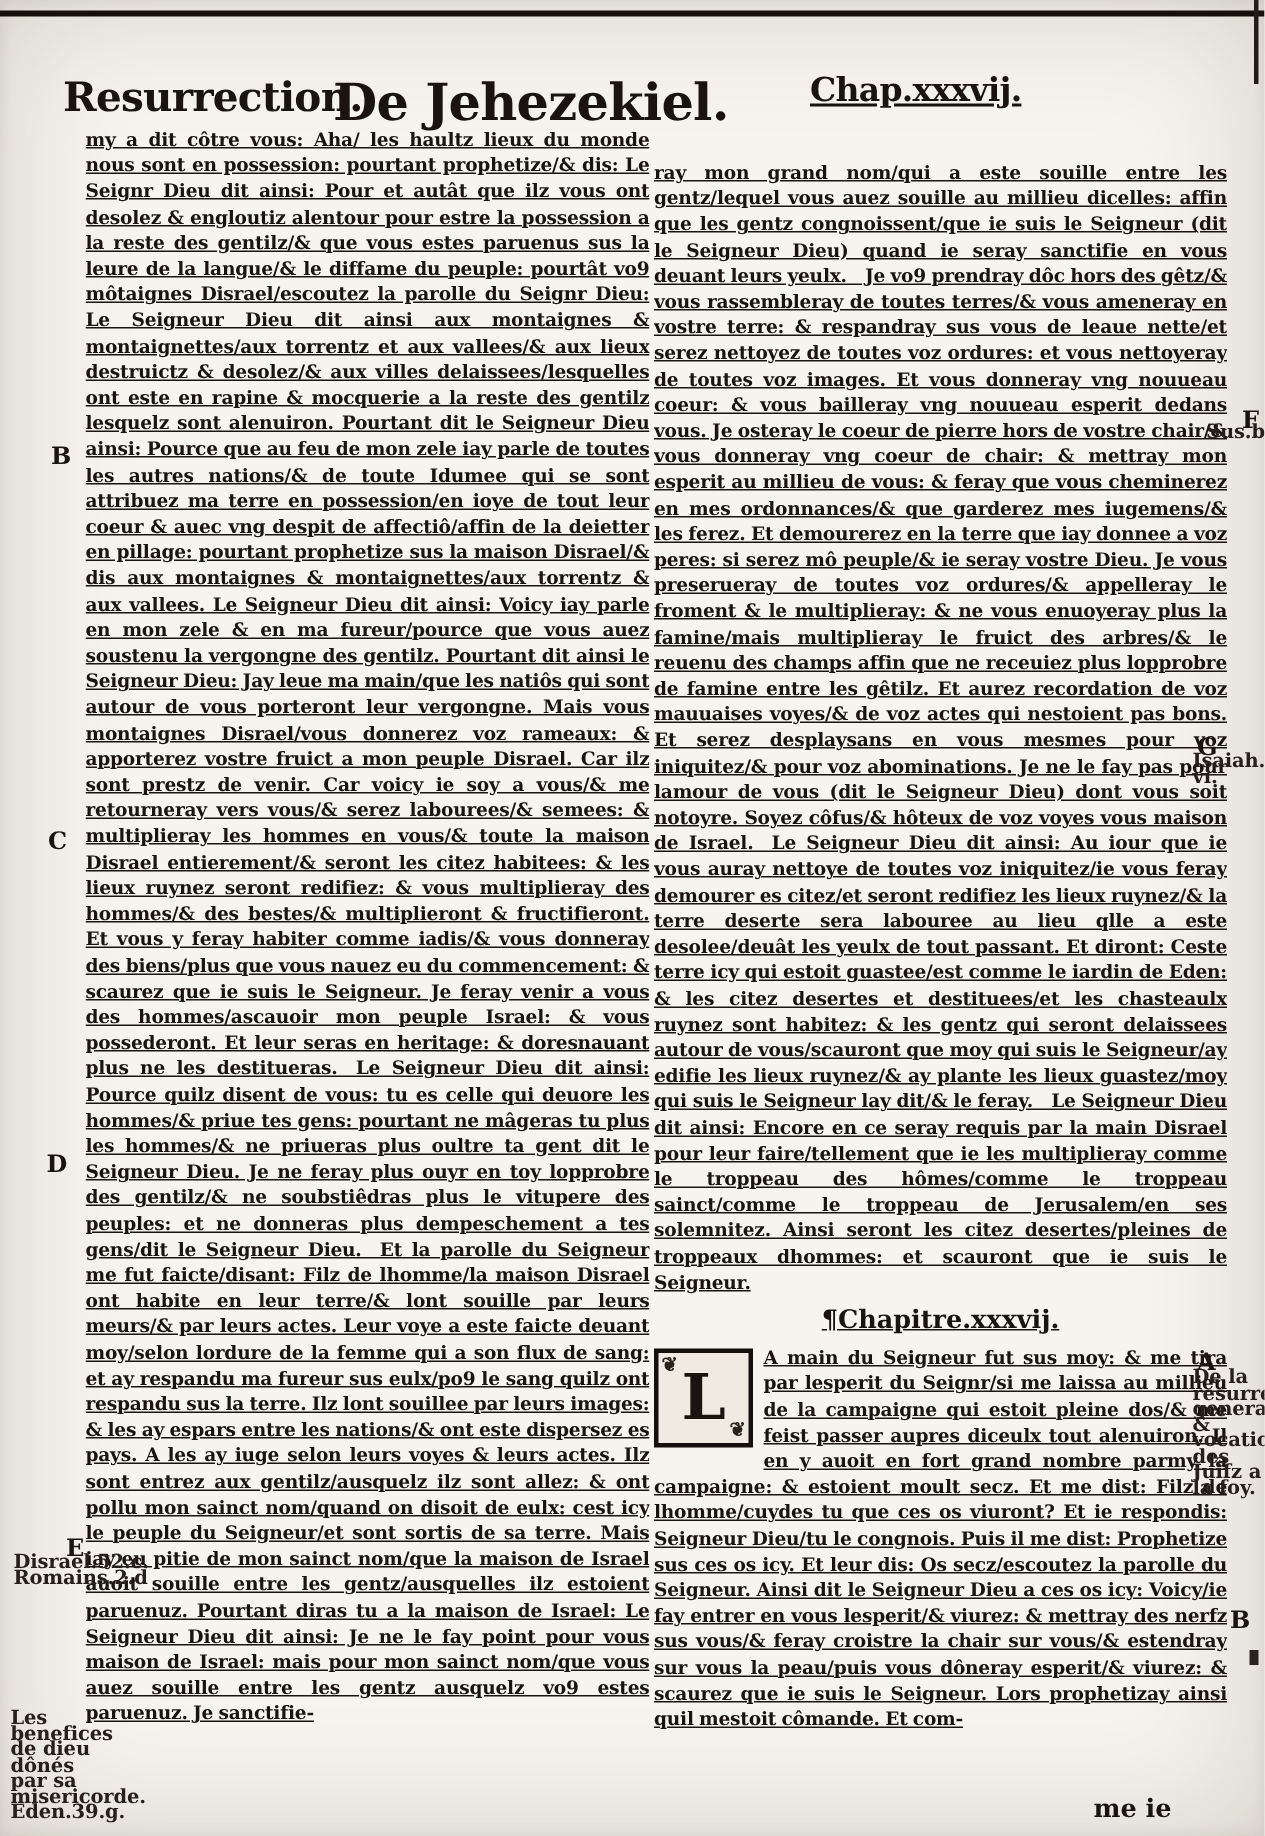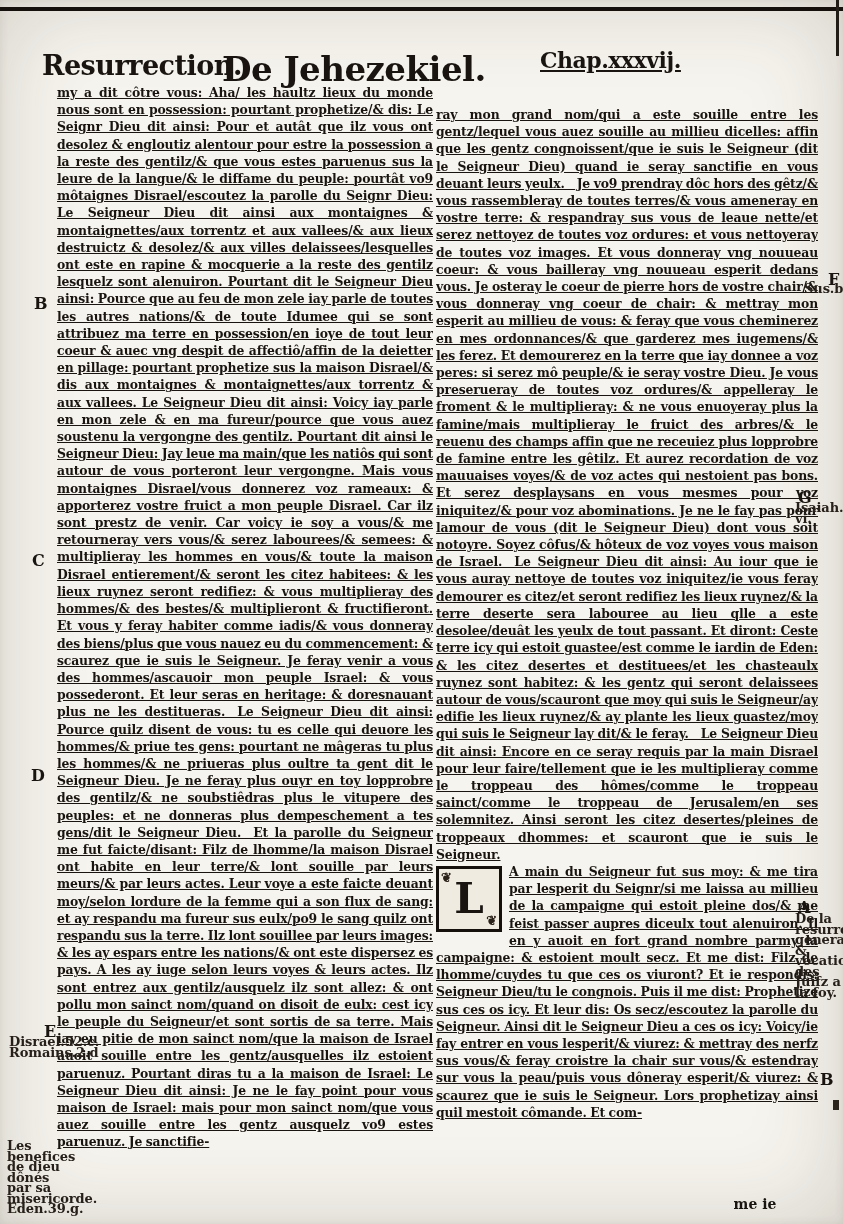--- a/index.html
+++ b/index.html
@@ -35,21 +35,21 @@
     float:left;width:60px;height:60px;margin:3px 7px 2px 0;
     border:3px solid #15100c;background:#efebe0;position:relative;
     display:flex;align-items:center;justify-content:center;
   }
   .drop-cap .letter{font-size:42px;font-weight:700;line-height:1;}
   .drop-cap .vine{position:absolute;font-size:13px;color:#2a2118;}
   .drop-cap .vine.tl{top:0;left:2px;}
   .drop-cap .vine.br{bottom:0;right:2px;}
   .catchword{
     position:absolute;left:700px;top:1196px;width:110px;
-    font-size:14px;font-weight:700;text-align:center;
+    font-size:17px;font-weight:700;text-align:center;
   }
   .margin-letter{
     position:absolute;font-size:16px;font-weight:700;
   }
   .ml-b{left:34px;top:294px;}
   .ml-c{left:32px;top:551px;}
   .ml-d{left:31px;top:766px;}
   .ml-e{left:44px;top:1022px;}
   .ml-f{left:828px;top:270px;}
   .ml-g{left:798px;top:488px;}
@@ -74,20 +74,21 @@
 <div class="edge-dot-1"></div>
 
 <div class="rh rh-left">Resurrection.</div>
 <div class="rh rh-center">De Jehezekiel.</div>
 <div class="rh rh-right">Chap.xxxvij.</div>
 
 <div class="col col-left">my a dit côtre vous: Aha/ les haultz lieux du monde nous sont en possession: pourtant prophetize/&amp; dis: Le Seignr Dieu dit ainsi: Pour et autât que ilz vous ont desolez &amp; engloutiz alentour pour estre la possession a la reste des gentilz/&amp; que vous estes paruenus sus la leure de la langue/&amp; le diffame du peuple: pourtât vo9 môtaignes Disrael/escoutez la parolle du Seignr Dieu: Le Seigneur Dieu dit ainsi aux montaignes &amp; montaignettes/aux torrentz et aux vallees/&amp; aux lieux destruictz &amp; desolez/&amp; aux villes delaissees/lesquelles ont este en rapine &amp; mocquerie a la reste des gentilz lesquelz sont alenuiron. Pourtant dit le Seigneur Dieu ainsi: Pource que au feu de mon zele iay parle de toutes les autres nations/&amp; de toute Idumee qui se sont attribuez ma terre en possession/en ioye de tout leur coeur &amp; auec vng despit de affectiô/affin de la deietter en pillage: pourtant prophetize sus la maison Disrael/&amp; dis aux montaignes &amp; montaignettes/aux torrentz &amp; aux vallees. Le Seigneur Dieu dit ainsi: Voicy iay parle en mon zele &amp; en ma fureur/pource que vous auez soustenu la vergongne des gentilz. Pourtant dit ainsi le Seigneur Dieu: Jay leue ma main/que les natiôs qui sont autour de vous porteront leur vergongne. Mais vous montaignes Disrael/vous donnerez voz rameaux: &amp; apporterez vostre fruict a mon peuple Disrael. Car ilz sont prestz de venir. Car voicy ie soy a vous/&amp; me retourneray vers vous/&amp; serez labourees/&amp; semees: &amp; multiplieray les hommes en vous/&amp; toute la maison Disrael entierement/&amp; seront les citez habitees: &amp; les lieux ruynez seront redifiez: &amp; vous multiplieray des hommes/&amp; des bestes/&amp; multiplieront &amp; fructifieront. Et vous y feray habiter comme iadis/&amp; vous donneray des biens/plus que vous nauez eu du commencement: &amp; scaurez que ie suis le Seigneur. Je feray venir a vous des hommes/ascauoir mon peuple Israel: &amp; vous possederont. Et leur seras en heritage: &amp; doresnauant plus ne les destitueras.  Le Seigneur Dieu dit ainsi: Pource quilz disent de vous: tu es celle qui deuore les hommes/&amp; priue tes gens: pourtant ne mâgeras tu plus les hommes/&amp; ne priueras plus oultre ta gent dit le Seigneur Dieu. Je ne feray plus ouyr en toy lopprobre des gentilz/&amp; ne soubstiêdras plus le vitupere des peuples: et ne donneras plus dempeschement a tes gens/dit le Seigneur Dieu.  Et la parolle du Seigneur me fut faicte/disant: Filz de lhomme/la maison Disrael ont habite en leur terre/&amp; lont souille par leurs meurs/&amp; par leurs actes. Leur voye a este faicte deuant moy/selon lordure de la femme qui a son flux de sang: et ay respandu ma fureur sus eulx/po9 le sang quilz ont respandu sus la terre. Ilz lont souillee par leurs images: &amp; les ay espars entre les nations/&amp; ont este dispersez es pays. A les ay iuge selon leurs voyes &amp; leurs actes. Ilz sont entrez aux gentilz/ausquelz ilz sont allez: &amp; ont pollu mon sainct nom/quand on disoit de eulx: cest icy le peuple du Seigneur/et sont sortis de sa terre. Mais iay eu pitie de mon sainct nom/que la maison de Israel auoit souille entre les gentz/ausquelles ilz estoient paruenuz. Pourtant diras tu a la maison de Israel: Le Seigneur Dieu dit ainsi: Je ne le fay point pour vous maison de Israel: mais pour mon sainct nom/que vous auez souille entre les gentz ausquelz vo9 estes paruenuz. Je sanctifie-</div>
 
 <div class="col col-right">
   <span>ray mon grand nom/qui a este souille entre les gentz/lequel vous auez souille au millieu dicelles: affin que les gentz congnoissent/que ie suis le Seigneur (dit le Seigneur Dieu) quand ie seray sanctifie en vous deuant leurs yeulx.  Je vo9 prendray dôc hors des gêtz/&amp; vous rassembleray de toutes terres/&amp; vous ameneray en vostre terre: &amp; respandray sus vous de leaue nette/et serez nettoyez de toutes voz ordures: et vous nettoyeray de toutes voz images. Et vous donneray vng nouueau coeur: &amp; vous bailleray vng nouueau esperit dedans vous. Je osteray le coeur de pierre hors de vostre chair/&amp; vous donneray vng coeur de chair: &amp; mettray mon esperit au millieu de vous: &amp; feray que vous cheminerez en mes ordonnances/&amp; que garderez mes iugemens/&amp; les ferez. Et demourerez en la terre que iay donnee a voz peres: si serez mô peuple/&amp; ie seray vostre Dieu. Je vous preserueray de toutes voz ordures/&amp; appelleray le froment &amp; le multiplieray: &amp; ne vous enuoyeray plus la famine/mais multiplieray le fruict des arbres/&amp; le reuenu des champs affin que ne receuiez plus lopprobre de famine entre les gêtilz. Et aurez recordation de voz mauuaises voyes/&amp; de voz actes qui nestoient pas bons. Et serez desplaysans en vous mesmes pour voz iniquitez/&amp; pour voz abominations. Je ne le fay pas pour lamour de vous (dit le Seigneur Dieu) dont vous soit notoyre. Soyez côfus/&amp; hôteux de voz voyes vous maison de Israel.  Le Seigneur Dieu dit ainsi: Au iour que ie vous auray nettoye de toutes voz iniquitez/ie vous feray demourer es citez/et seront redifiez les lieux ruynez/&amp; la terre deserte sera labouree au lieu qlle a este desolee/deuât les yeulx de tout passant. Et diront: Ceste terre icy qui estoit guastee/est comme le iardin de Eden: &amp; les citez desertes et destituees/et les chasteaulx ruynez sont habitez: &amp; les gentz qui seront delaissees autour de vous/scauront que moy qui suis le Seigneur/ay edifie les lieux ruynez/&amp; ay plante les lieux guastez/moy qui suis le Seigneur lay dit/&amp; le feray.  Le Seigneur Dieu dit ainsi: Encore en ce seray requis par la main Disrael pour leur faire/tellement que ie les multiplieray comme le troppeau des hômes/comme le troppeau sainct/comme le troppeau de Jerusalem/en ses solemnitez. Ainsi seront les citez desertes/pleines de troppeaux dhommes: et scauront que ie suis le Seigneur.</span>
+  <div class="chapter-heading">¶Chapitre.xxxvij.</div>
   <div>
     <span class="drop-cap">
       <span class="vine tl">❦</span>
       <span class="letter">L</span>
       <span class="vine br">❦</span>
     </span>
     <span>A main du Seigneur fut sus moy: &amp; me tira par lesperit du Seignr/si me laissa au millieu de la campaigne qui estoit pleine dos/&amp; me feist passer aupres diceulx tout alenuiron. Il en y auoit en fort grand nombre parmy la campaigne: &amp; estoient moult secz. Et me dist: Filz de lhomme/cuydes tu que ces os viuront? Et ie respondis: Seigneur Dieu/tu le congnois. Puis il me dist: Prophetize sus ces os icy. Et leur dis: Os secz/escoutez la parolle du Seigneur. Ainsi dit le Seigneur Dieu a ces os icy: Voicy/ie fay entrer en vous lesperit/&amp; viurez: &amp; mettray des nerfz sus vous/&amp; feray croistre la chair sur vous/&amp; estendray sur vous la peau/puis vous dôneray esperit/&amp; viurez: &amp; scaurez que ie suis le Seigneur. Lors prophetizay ainsi quil mestoit cômande. Et com-</span>
   </div>
 </div>
 

